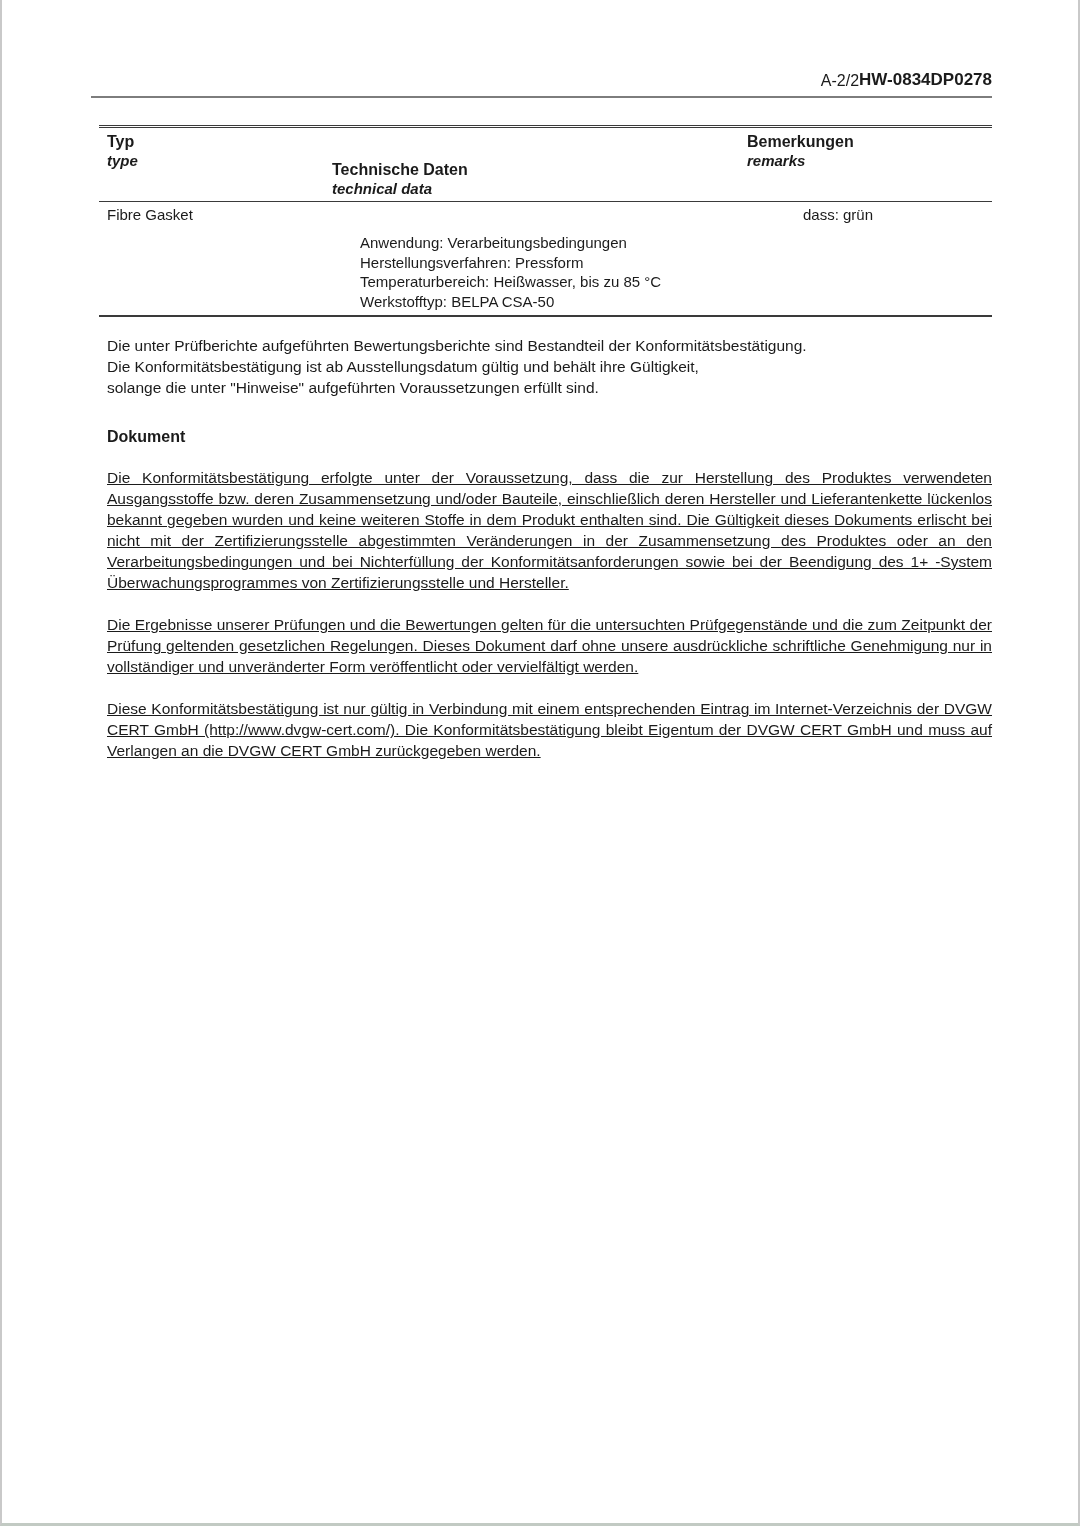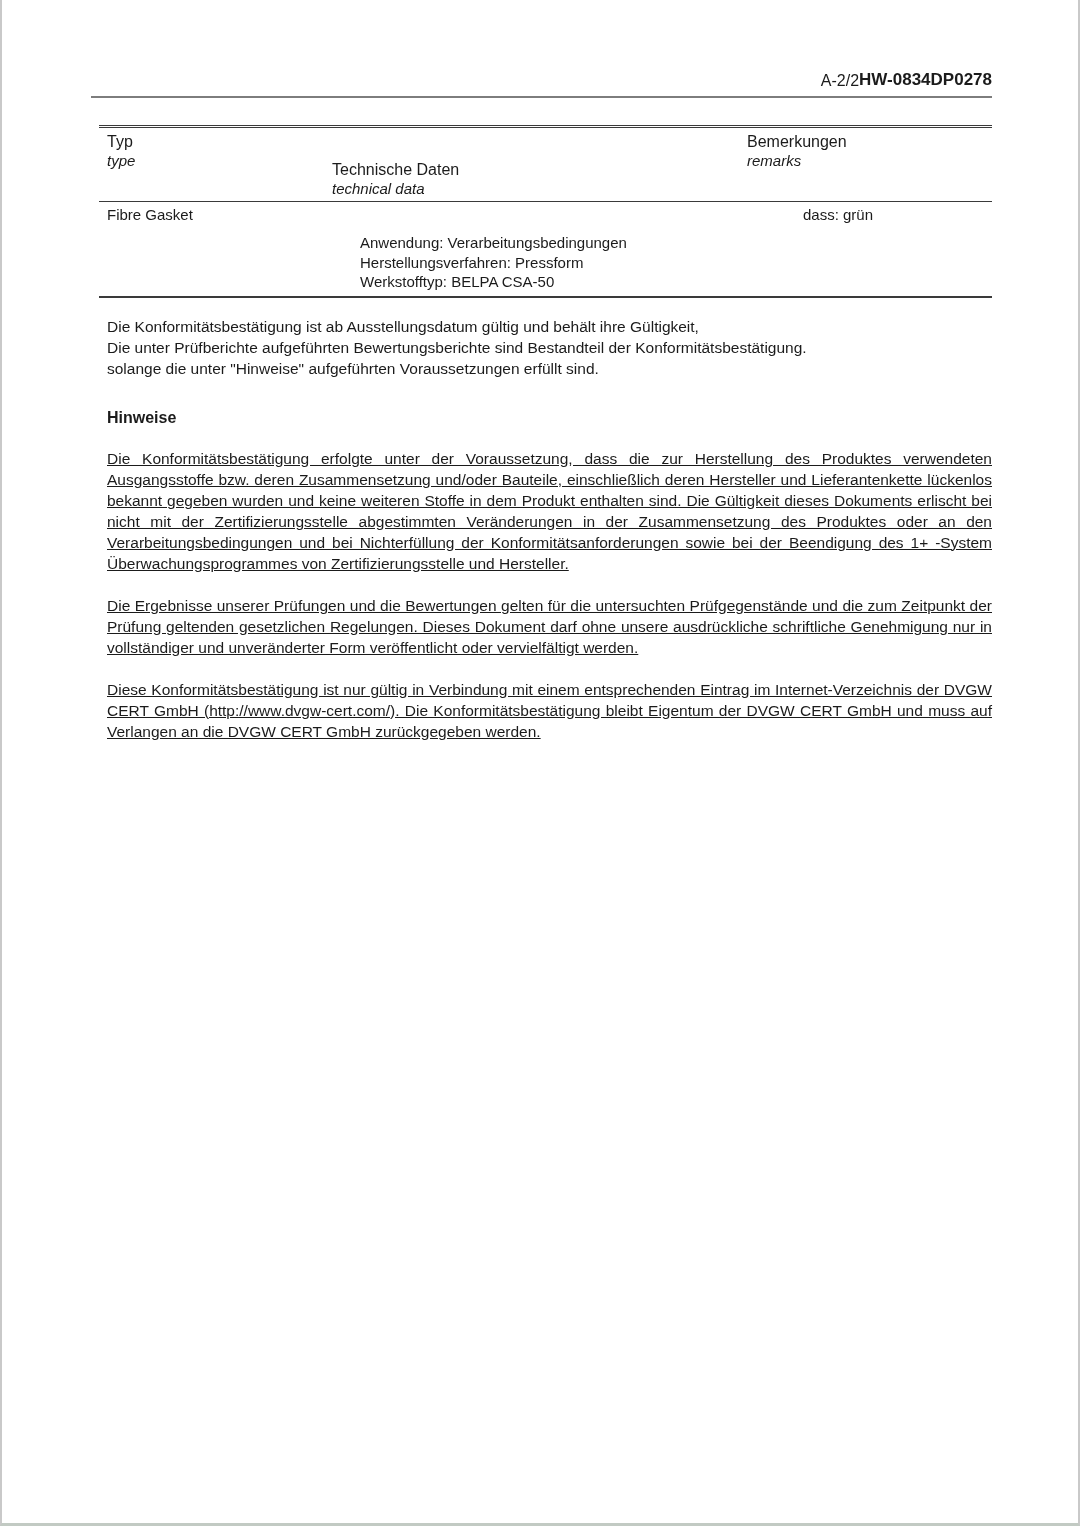--- a/index.html
+++ b/index.html
@@ -30,22 +30,22 @@
   .doc-id   { font-size: 17px; font-weight: bold; }
 
   
   .ctable { margin-left: 8px; margin-top: 27px; width: 893px; font-size: 15px; }
   .dbl-rule { height: 3px; border-top: 1px solid #3a3a3a; border-bottom: 1px solid #3a3a3a; }
   .trow { display: flex; }
   .c1 { width: 233px; padding-left: 8px; }
   .c2 { width: 415px; margin-top: 28px; }
   .c3 { flex: 1; }
   .thead { padding: 4px 0 3px; border-bottom: 1px solid #3a3a3a; line-height: 19px; }
-  .thead .h { font-weight: normal; font-size: 16px; }
-  .thead .s { font-weight: normal; font-style: italic; font-size: 15px; }
+  .thead .h { font-weight: bold; font-size: 16px; }
+  .thead .s { font-weight: bold; font-style: italic; font-size: 15px; }
   .tbody { padding: 3px 0 4px; line-height: 19.5px; border-bottom: 2px solid #3a3a3a; gap: 28px; }
   .tbody div span { display: block; }
 
   
   .intro { margin: 18px 0 0 16px; width: 885px; font-size: 15.5px; line-height: 21px; }
   .intro span { display: block; }
   .hinweise-h { margin: 30px 0 0 16px; font-size: 16px; font-weight: bold; }
   .bodyp {
     margin: 21px 0 0 16px;
     width: 885px;
@@ -81,31 +81,32 @@
         <div class="h">Bemerkungen</div>
         <div class="s">remarks</div>
       </div>
     </div>
 
     <div class="trow tbody">
       <div class="c1">Fibre Gasket</div>
       <div class="c2">
         <span>Anwendung: Verarbeitungsbedingungen</span>
         <span>Herstellungsverfahren: Pressform</span>
+        <span>Temperaturbereich: Heißwasser, bis zu 85 °C</span>
         <span>Werkstofftyp: BELPA CSA-50</span>
       </div>
       <div class="c3">dass: grün</div>
     </div>
   </div>
 
   <div class="intro">
+    <span>Die unter Prüfberichte aufgeführten Bewertungsberichte sind Bestandteil der Konformitätsbestätigung.</span>
     <span>Die Konformitätsbestätigung ist ab Ausstellungsdatum gültig und behält ihre Gültigkeit,</span>
-    <span>Die unter Prüfberichte aufgeführten Bewertungsberichte sind Bestandteil der Konformitätsbestätigung.</span>
     <span>solange die unter "Hinweise" aufgeführten Voraussetzungen erfüllt sind.</span>
   </div>
 
-  <div class="hinweise-h">Hinweise</div>
+  <div class="hinweise-h">Dokument</div>
 
   <p class="bodyp">Die Konformitätsbestätigung erfolgte unter der Voraussetzung, dass die zur Herstellung des Produktes verwendeten Ausgangsstoffe bzw. deren Zusammensetzung und/oder Bauteile, einschließlich deren Hersteller und Lieferantenkette lückenlos bekannt gegeben wurden und keine weiteren Stoffe in dem Produkt enthalten sind. Die Gültigkeit dieses Dokuments erlischt bei nicht mit der Zertifizierungsstelle abgestimmten Veränderungen in der Zusammensetzung des Produktes oder an den Verarbeitungsbedingungen und bei Nichterfüllung der Konformitätsanforderungen sowie bei der Beendigung des 1+ -System Überwachungsprogrammes von Zertifizierungsstelle und Hersteller.</p>
   <p class="bodyp">Die Ergebnisse unserer Prüfungen und die Bewertungen gelten für die untersuchten Prüfgegenstände und die zum Zeitpunkt der Prüfung geltenden gesetzlichen Regelungen.  Dieses Dokument darf ohne unsere ausdrückliche schriftliche Genehmigung nur in vollständiger und unveränderter Form veröffentlicht oder vervielfältigt werden.</p>
   <p class="bodyp">Diese Konformitätsbestätigung ist nur gültig in Verbindung mit einem entsprechenden Eintrag im Internet-Verzeichnis der DVGW CERT GmbH (http://www.dvgw-cert.com/). Die Konformitätsbestätigung bleibt Eigentum der DVGW CERT GmbH und muss auf Verlangen an die DVGW CERT GmbH zurückgegeben werden.</p>
 
 </div>
 
 </body></html>

